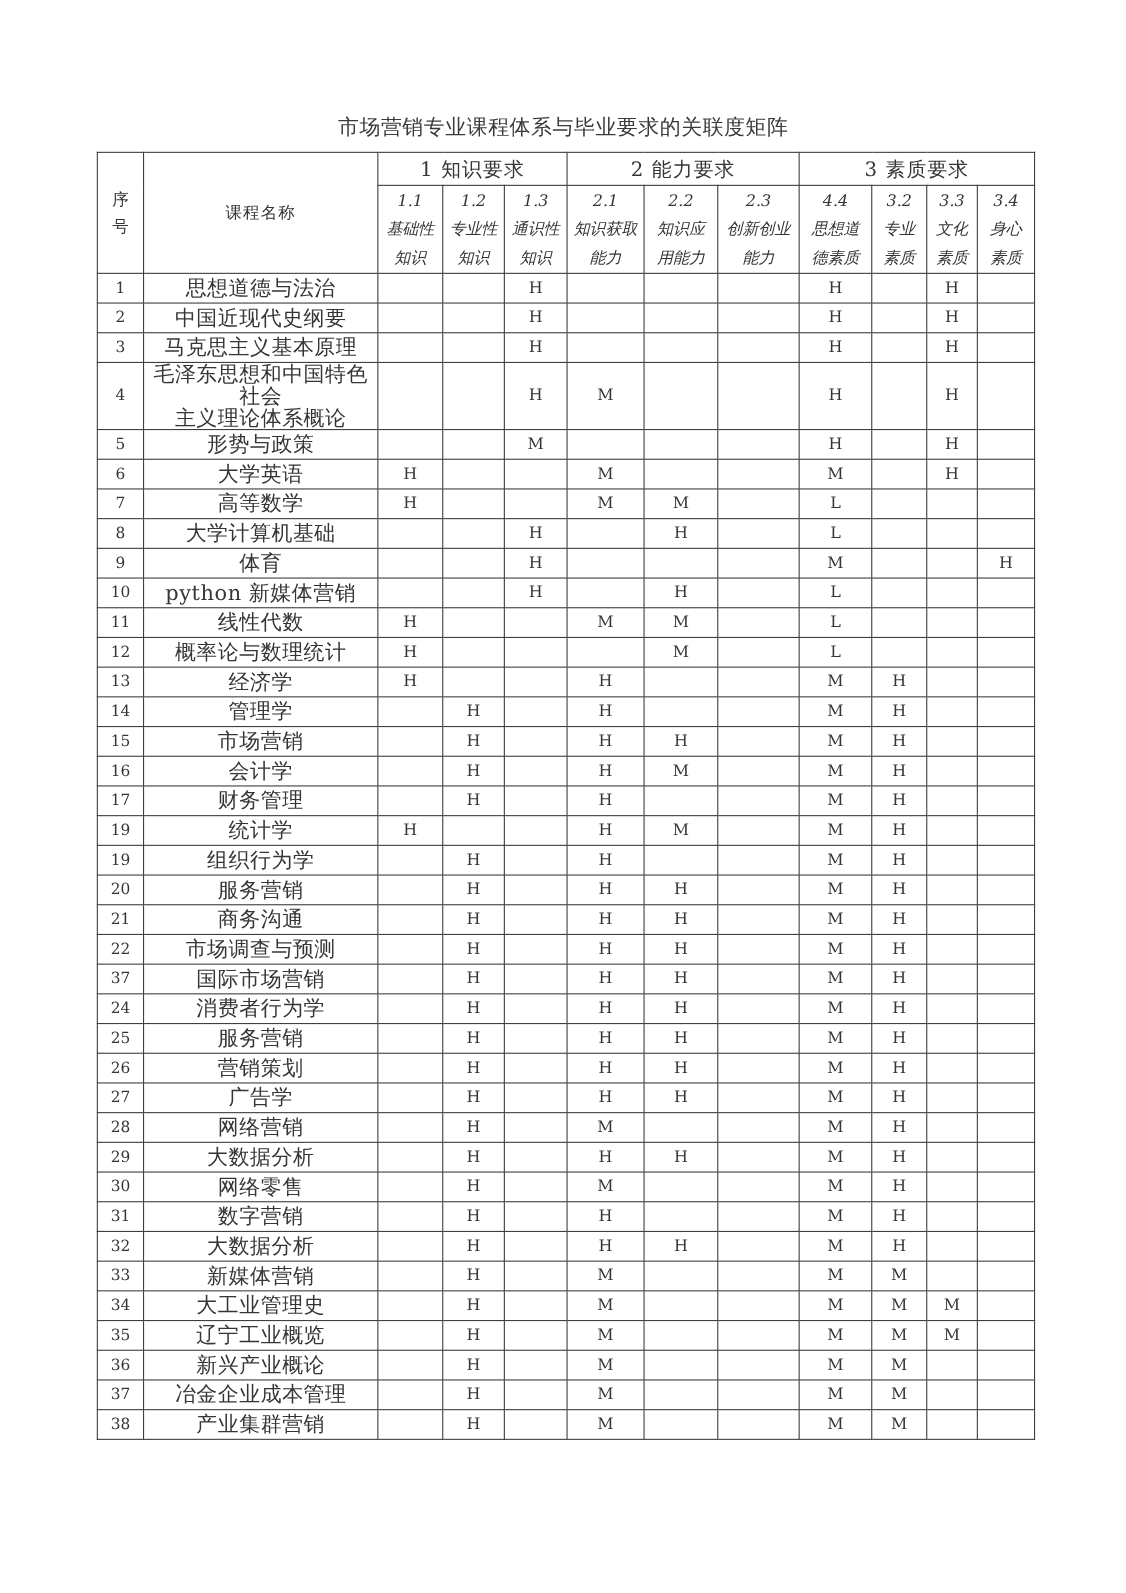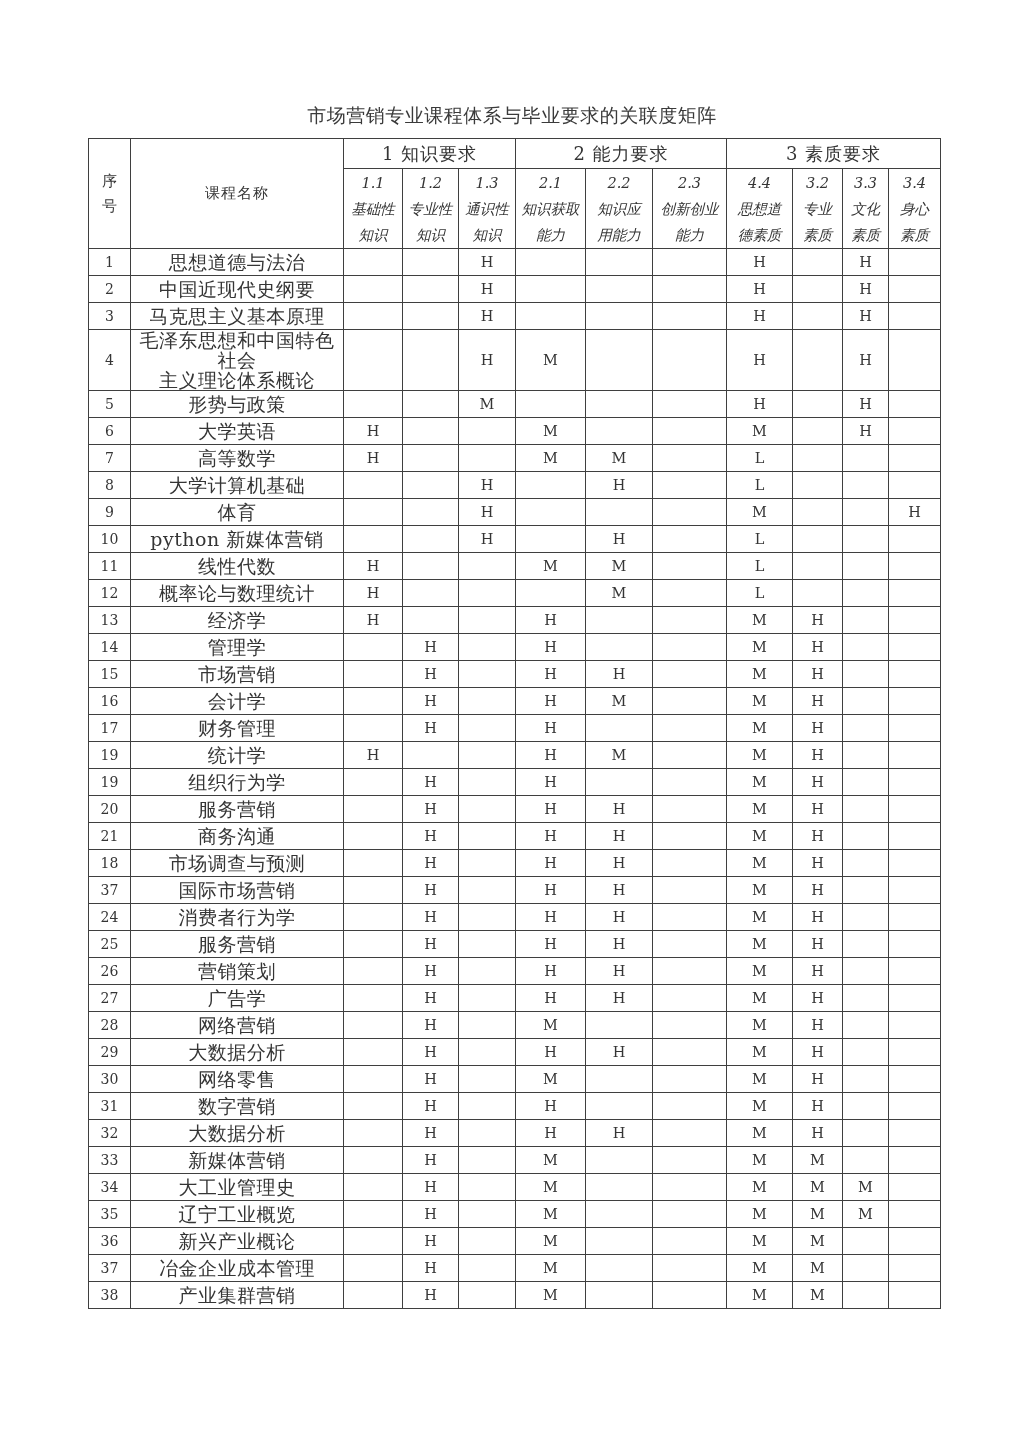--- a/index.html
+++ b/index.html
@@ -421,21 +421,21 @@
           <td class="val-cell"></td>
           <td class="val-cell">H</td>
           <td class="val-cell">H</td>
           <td class="val-cell"></td>
           <td class="val-cell">M</td>
           <td class="val-cell">H</td>
           <td class="val-cell"></td>
           <td class="val-cell"></td>
         </tr>
         <tr>
-          <td class="no-cell">18</td>
+          <td class="no-cell">22</td>
           <td class="name-cell">市场调查与预测</td>
           <td class="val-cell"></td>
           <td class="val-cell">H</td>
           <td class="val-cell"></td>
           <td class="val-cell">H</td>
           <td class="val-cell">H</td>
           <td class="val-cell"></td>
           <td class="val-cell">M</td>
           <td class="val-cell">H</td>
           <td class="val-cell"></td>

